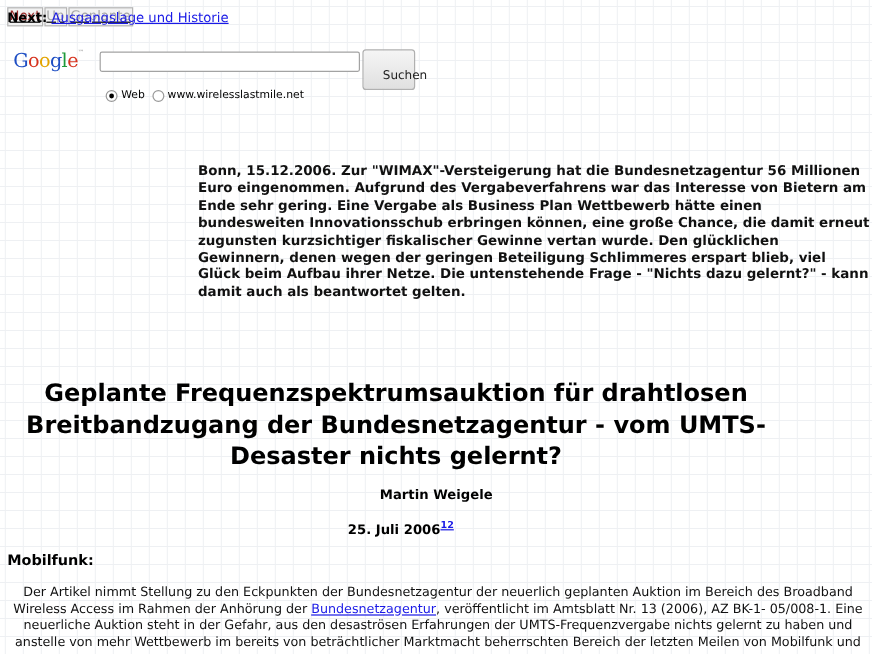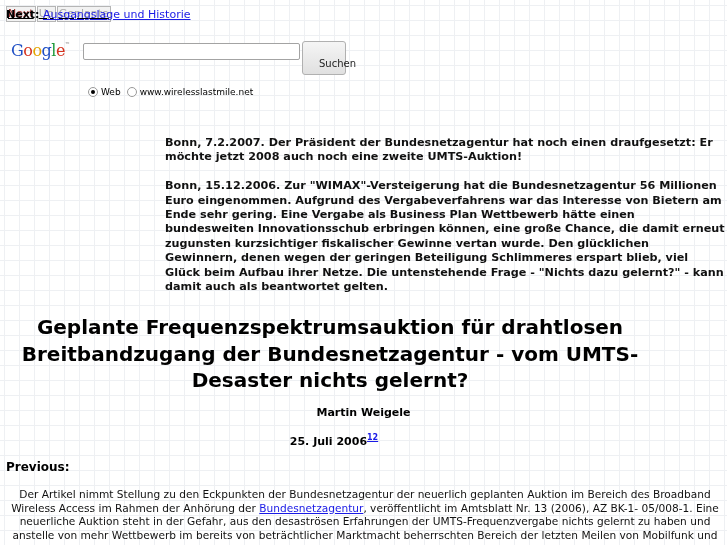--- a/index.html
+++ b/index.html
@@ -37,21 +37,21 @@
       position: absolute; left: 83px; top: 43px; width: 213px; height: 15px;
       border: 1px solid #a3a3a3; border-radius: 2px; background: #fff;
       padding: 0 1px;
     }
     .search-button {
       position: absolute; left: 302px; top: 41px; width: 44px; height: 32px;
       border: 1px solid #b0b0b0; border-radius: 3px; background: linear-gradient(#f5f5f5,#e0e0e0);
       font-family: "DejaVu Sans", sans-serif; font-size: 10px; color: #222; padding: 16px;
     }
     .radio-row {
-      position: absolute; left: 88px; top: 75px; font-size: 9px; display: flex; align-items: center; margin-top: 12px;
+      position: absolute; left: 88px; top: 75px; font-size: 9px; display: flex; align-items: center;
     }
     .radio {
       display: inline-block; width: 8px; height: 8px; border-radius: 50%;
       border: 1px solid #999; background: #fff; margin-right: 3px; position: relative;
     }
     .radio.checked::after {
       content: ""; position: absolute; left: 2px; top: 2px; width: 4px; height: 4px;
       border-radius: 50%; background: #000;
     }
     .radio-label { margin-right: 6px; }
@@ -101,25 +101,24 @@
 <button class="search-button">Suchen</button>
 
 <div class="radio-row">
   <span class="radio checked"></span>
   <span class="radio-label">Web</span>
   <span class="radio"></span>
   <span class="radio-label">www.wirelesslastmile.net</span>
 </div>
 
 <div class="notice">
-  <p>Bonn, 7.2.2007. Der Präsident der Bundesnetzagentur hat noch einen draufgesetzt: Er möchte jetzt 2008 auch noch eine zweite UMTS-Auktion!</p>
   <p>Bonn, 15.12.2006. Zur "WIMAX"-Versteigerung hat die Bundesnetzagentur 56 Millionen Euro eingenommen. Aufgrund des Vergabeverfahrens war das Interesse von Bietern am Ende sehr gering. Eine Vergabe als Business Plan Wettbewerb hätte einen bundesweiten Innovationsschub erbringen können, eine große Chance, die damit erneut zugunsten kurzsichtiger fiskalischer Gewinne vertan wurde. Den glücklichen Gewinnern, denen wegen der geringen Beteiligung Schlimmeres erspart blieb, viel Glück beim Aufbau ihrer Netze. Die untenstehende Frage - "Nichts dazu gelernt?" - kann damit auch als beantwortet gelten.</p>
 </div>
 
 <h1 class="title">Geplante Frequenzspektrumsauktion für drahtlosen Breitbandzugang der Bundesnetzagentur - vom UMTS-Desaster nichts gelernt?</h1>
 
 <div class="author">Martin Weigele</div>
 
 <div class="date"><span>25. Juli 2006</span><sup><a href="#">12</a></sup></div>
 
-<div class="abstract-heading">Previous:</div>
+<div class="abstract-heading">Mobilfunk:</div>
 
 <p class="abstract-body"><span>Der Artikel nimmt Stellung zu den Eckpunkten der Bundesnetzagentur der neuerlich geplanten Auktion im Bereich des Broadband Wireless Access im Rahmen der Anhörung der </span><a href="#">Bundesnetzagentur</a><span>, veröffentlicht im Amtsblatt Nr. 13 (2006), AZ BK-1- 05/008-1. Eine neuerliche Auktion steht in der Gefahr, aus den desaströsen Erfahrungen der UMTS-Frequenzvergabe nichts gelernt zu haben und anstelle von mehr Wettbewerb im bereits von beträchtlicher Marktmacht beherrschten Bereich der letzten Meilen von Mobilfunk und</span></p>
 
 </body></html>

